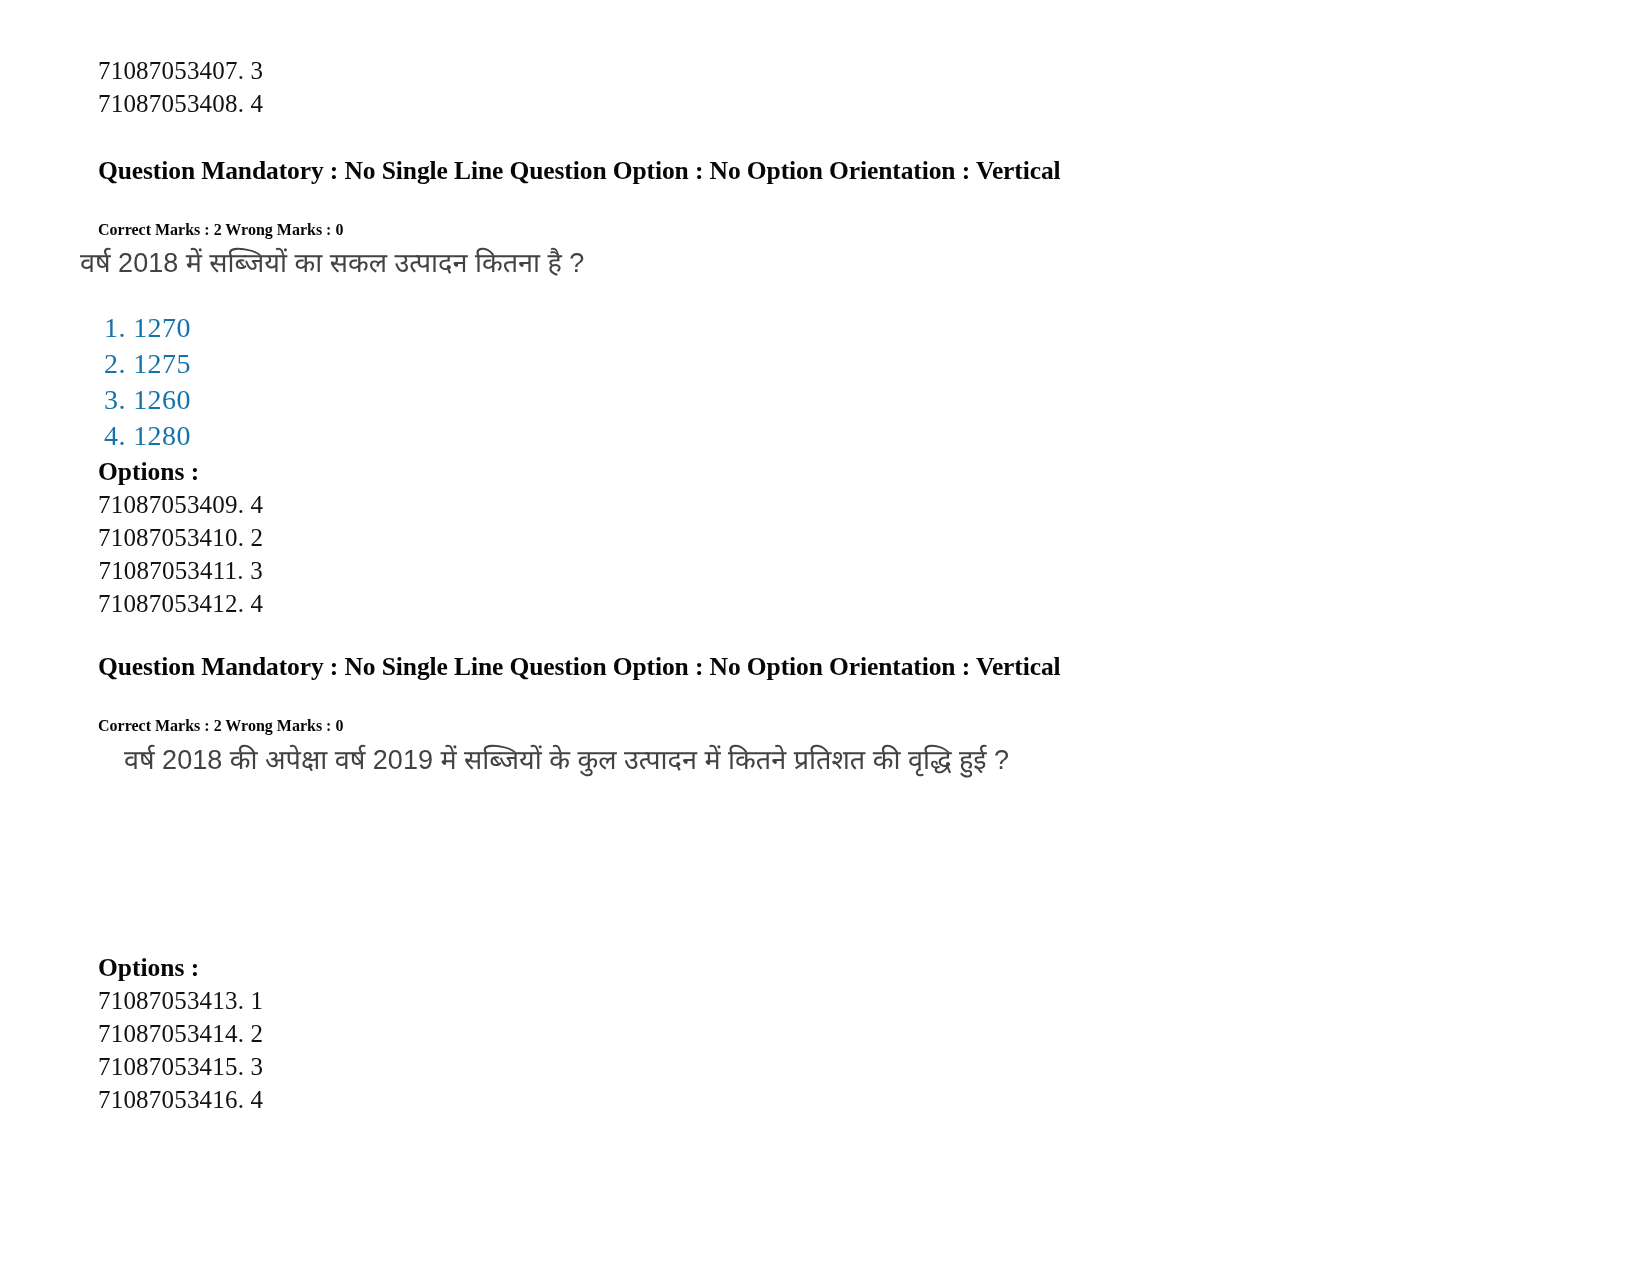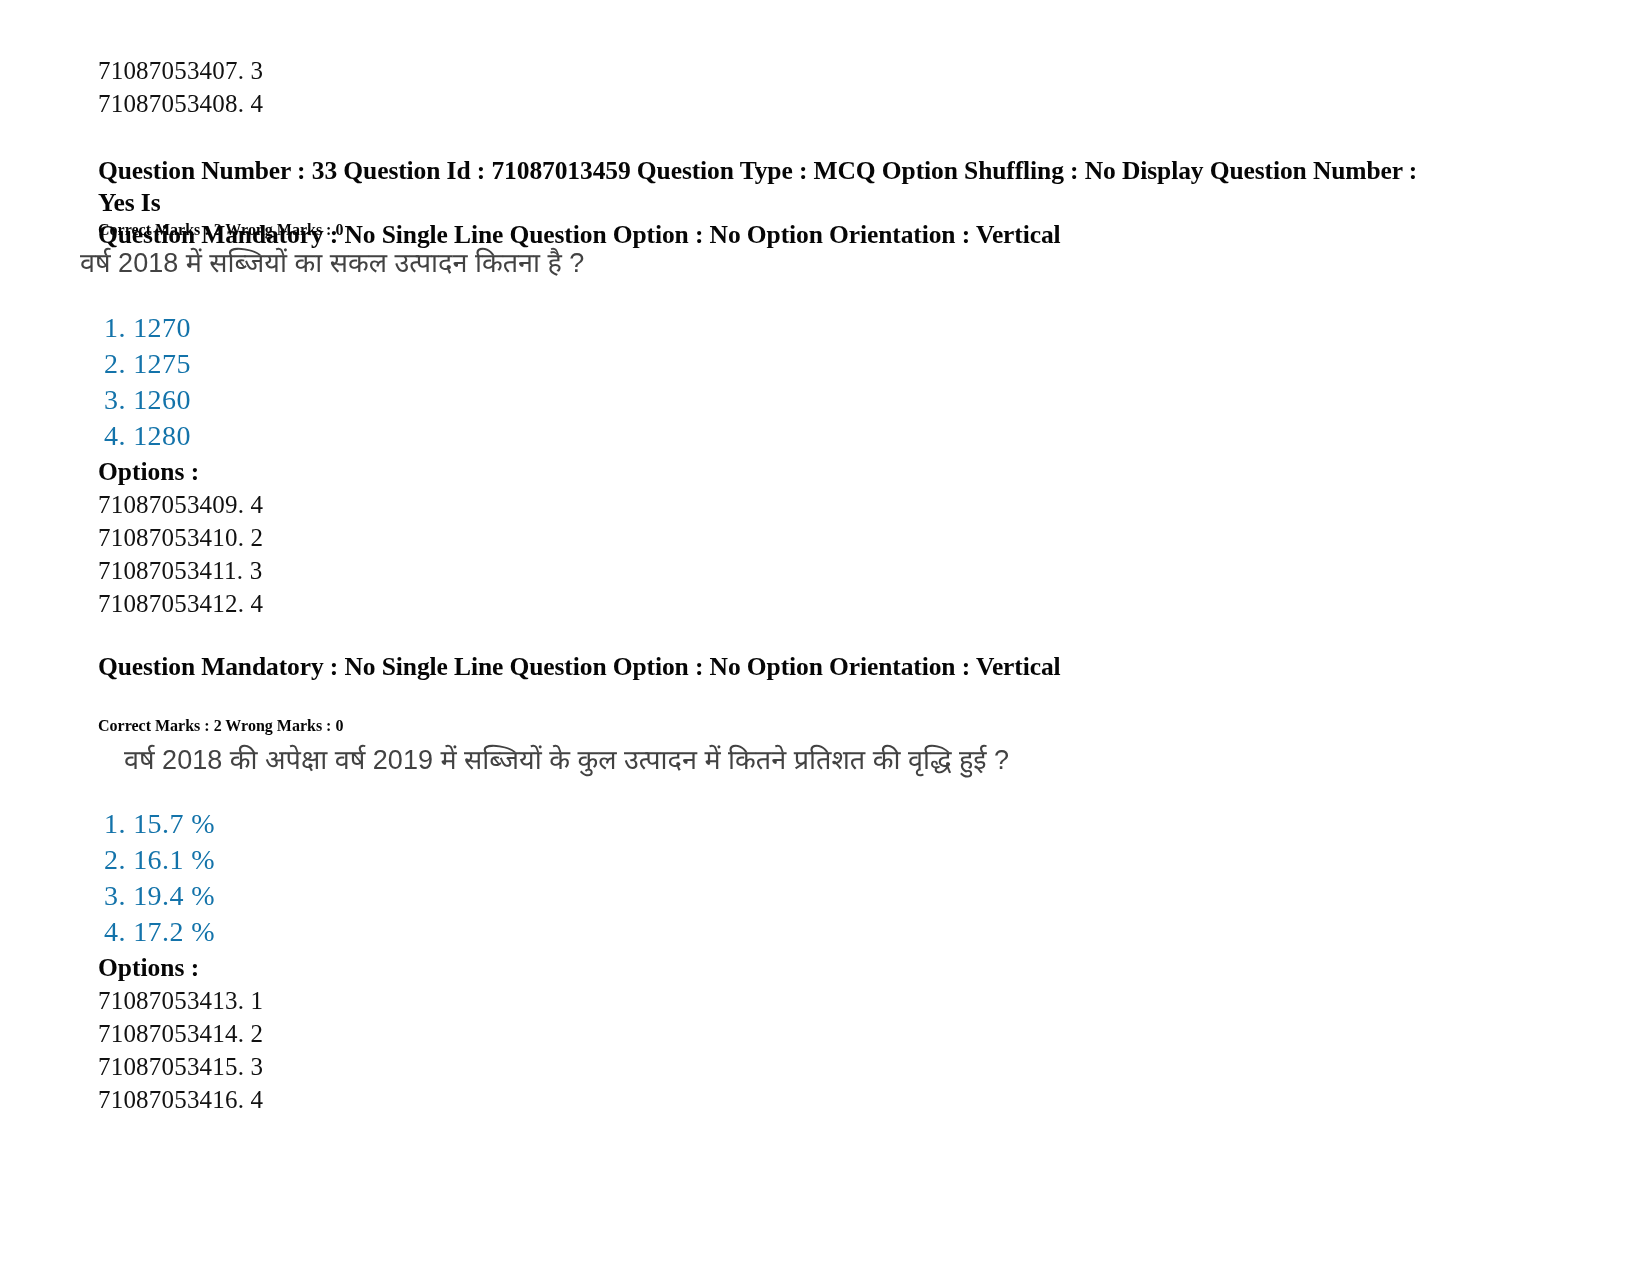--- a/index.html
+++ b/index.html
@@ -26,20 +26,21 @@
   }
 
   
   .id-line {
     font-family: "Liberation Serif", "DejaVu Serif", serif;
     font-size: 25px;
     line-height: 33px;
     color: #111111;
     letter-spacing: 0.2px;
     white-space: pre;
+    text-align: center;
   }
 
   
   .meta-block {
     font-family: "Liberation Serif", "DejaVu Serif", serif;
     font-weight: bold;
     font-size: 25.5px;
     line-height: 32px;
     color: #060606;
     letter-spacing: -0.1px;
@@ -118,21 +119,20 @@
 <body>
 
 <div class="page">
 
   <div class="abs" id="prev-ids">
     <div class="id-line">71087053407. 3</div>
     <div class="id-line">71087053408. 4</div>
   </div>
 
   <div class="abs meta-block" id="q33-meta">
-    <div class="meta-line">Question Number : 33 Question Id : 71087013459 Question Type : MCQ Option Shuffling : No Display Question Number : Yes Is</div>
     <div class="meta-line">Question Mandatory : No Single Line Question Option : No Option Orientation : Vertical</div>
   </div>
 
   <div class="abs marks-line" id="q33-marks">Correct Marks : 2 Wrong Marks : 0</div>
 
   <div class="abs stem" id="q33-stem">वर्ष 2018 में सब्जियों का सकल उत्पादन कितना है ?</div>
 
   <ul class="abs choice-list" id="q33-choices">
     <li class="choice">1. 1270</li>
     <li class="choice">2. 1275</li>
@@ -150,26 +150,20 @@
   </div>
 
   <div class="abs meta-block" id="q34-meta">
     <div class="meta-line">Question Mandatory : No Single Line Question Option : No Option Orientation : Vertical</div>
   </div>
 
   <div class="abs marks-line" id="q34-marks">Correct Marks : 2 Wrong Marks : 0</div>
 
   <div class="abs stem" id="q34-stem">वर्ष 2018 की अपेक्षा वर्ष 2019 में सब्जियों के कुल उत्पादन में कितने प्रतिशत की वृद्धि हुई ?</div>
 
-  <ul class="abs choice-list" id="q34-choices">
-    <li class="choice">1. 15.7 %</li>
-    <li class="choice">2. 16.1 %</li>
-    <li class="choice">3. 19.4 %</li>
-    <li class="choice">4. 17.2 %</li>
-  </ul>
 
   <div class="abs options-label" id="q34-optlabel">Options :</div>
 
   <div class="abs" id="q34-ids">
     <div class="id-line">71087053413. 1</div>
     <div class="id-line">71087053414. 2</div>
     <div class="id-line">71087053415. 3</div>
     <div class="id-line">71087053416. 4</div>
   </div>
 

